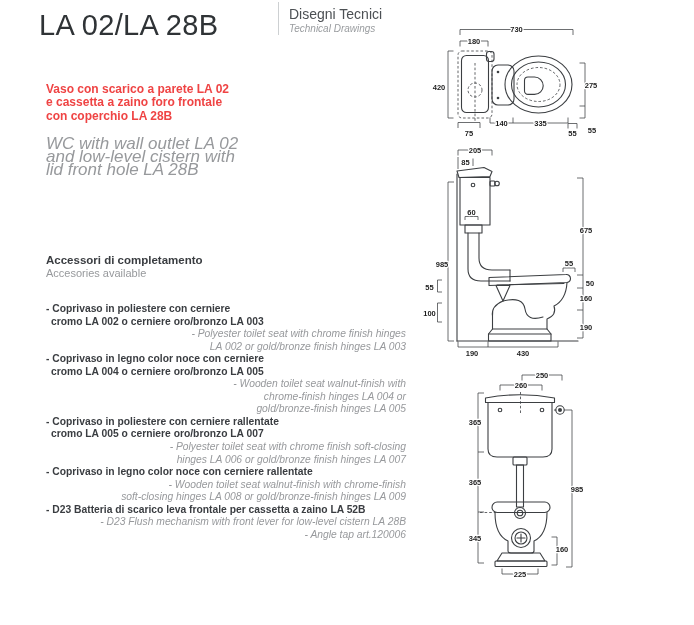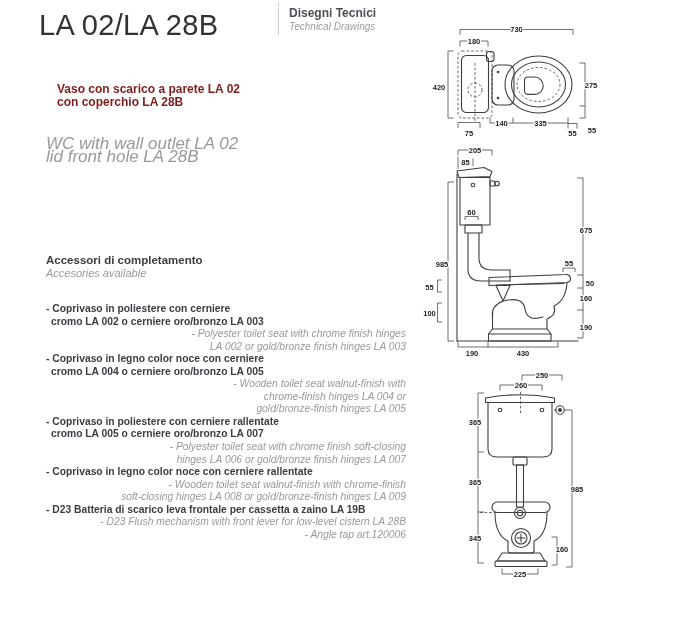--- a/index.html
+++ b/index.html
@@ -7,27 +7,27 @@
     width:694px;height:625px;background:#ffffff;position:relative;overflow:hidden;
     font-family:"Liberation Sans",sans-serif;-webkit-font-smoothing:antialiased;
   }
   .page{position:absolute;inset:0;}
   .title{
     position:absolute;left:39px;top:9px;margin:0;
     font-size:29px;font-weight:normal;letter-spacing:.3px;color:#2f3336;
   }
   .hdr-rule{position:absolute;left:278px;top:2px;width:1px;height:33px;background:#cdd0d2;}
   .hdr{position:absolute;left:289px;top:6px;}
-  .hdr-it{font-size:12px;color:#4c5054;font-weight:bold;}
+  .hdr-it{font-size:14px;color:#4c5054;}
   .hdr-en{font-size:10px;font-style:italic;color:#999c9f;margin-top:1px;}
-  .desc-it{position:absolute;left:46px;top:83px;font-size:12px;font-weight:bold;line-height:13.4px;color:#7f1d1d;margin-left:11px;}
+  .desc-it{position:absolute;left:46px;top:83px;font-size:12px;font-weight:bold;line-height:13.4px;color:#ef4444;}
   .desc-en{position:absolute;left:46px;top:137px;font-size:17px;font-style:italic;line-height:13.2px;color:#97999c;}
   .acc-head{position:absolute;left:46px;top:254px;}
   .acc-head .it{font-size:11.5px;font-weight:bold;color:#3a3d41;}
-  .acc-head .en{font-size:11px;font-style:italic;color:#97999c;margin-top:1px;}
+  .acc-head .en{font-size:11px;color:#97999c;margin-top:1px;}
   .acc-list{position:absolute;left:46px;top:303px;font-size:10.3px;line-height:12.55px;width:360px;}
   .acc-list .it{font-weight:bold;color:#3a3d41;}
   .acc-list .en{font-style:italic;color:#97999c;text-align:right;}
   .acc-list .cont{padding-left:5px;}
   svg.td{position:absolute;}
   .fx{fill:none;stroke:#3c3f42;stroke-width:1.1;stroke-linejoin:round;stroke-linecap:round;}
   .dl{fill:none;stroke:#3c3f42;stroke-width:.75;}
   .dsh{fill:none;stroke:#3c3f42;stroke-width:.8;stroke-dasharray:2.6 2;}
   .fd{fill:#3c3f42;stroke:none;}
   text.dim{
@@ -43,24 +43,26 @@
   <h1 class="title">LA 02/LA 28B</h1>
 
   <div class="hdr-rule"></div>
   <div class="hdr">
     <div class="hdr-it">Disegni Tecnici</div>
     <div class="hdr-en">Technical Drawings</div>
   </div>
 
   <div class="desc-it">
     <div>Vaso con scarico a parete LA 02</div>
+    <div>e cassetta a zaino foro frontale</div>
     <div>con coperchio LA 28B</div>
   </div>
   <div class="desc-en">
     <div>WC with wall outlet LA 02</div>
+    <div>and low-level cistern with</div>
     <div>lid front hole LA 28B</div>
   </div>
 
   <div class="acc-head">
     <div class="it">Accessori di completamento</div>
     <div class="en">Accesories available</div>
   </div>
 
   <div class="acc-list">
     <div class="it">- Coprivaso in poliestere con cerniere</div>
@@ -72,21 +74,21 @@
     <div class="en">- Wooden toilet seat walnut-finish with</div>
     <div class="en cont">chrome-finish hinges LA 004 or</div>
     <div class="en cont">gold/bronze-finish hinges LA 005</div>
     <div class="it">- Coprivaso in poliestere con cerniere rallentate</div>
     <div class="it cont">cromo LA 005 o cerniere oro/bronzo LA 007</div>
     <div class="en">- Polyester toilet seat with chrome finish soft-closing</div>
     <div class="en cont">hinges LA 006 or gold/bronze finish hinges LA 007</div>
     <div class="it">- Coprivaso in legno color noce con cerniere rallentate</div>
     <div class="en">- Wooden toilet seat walnut-finish with chrome-finish</div>
     <div class="en cont">soft-closing hinges LA 008 or gold/bronze-finish hinges LA 009</div>
-    <div class="it">- D23 Batteria di scarico leva frontale per cassetta a zaino LA 19B</div>
+    <div class="it">- D23 Batteria di scarico leva frontale per cassetta a zaino LA 52B</div>
     <div class="en">- D23 Flush mechanism with front lever for low-level cistern LA 28B</div>
     <div class="en">- Angle tap art.120006</div>
   </div>
 
   <svg class="td" style="left:425px;top:18px;" width="185" height="125" viewBox="0 0 185 125">
     <g class="dl">
       <polyline points="35,17 35,11.5 148,11.5 148,17"></polyline>
       <polyline points="35,28.5 35,23 63,23 63,28.5"></polyline>
       <polyline points="28.5,33 23,33 23,100 28.5,100"></polyline>
       <polyline points="154.5,45 160,45 160,100 154.5,100"></polyline>

